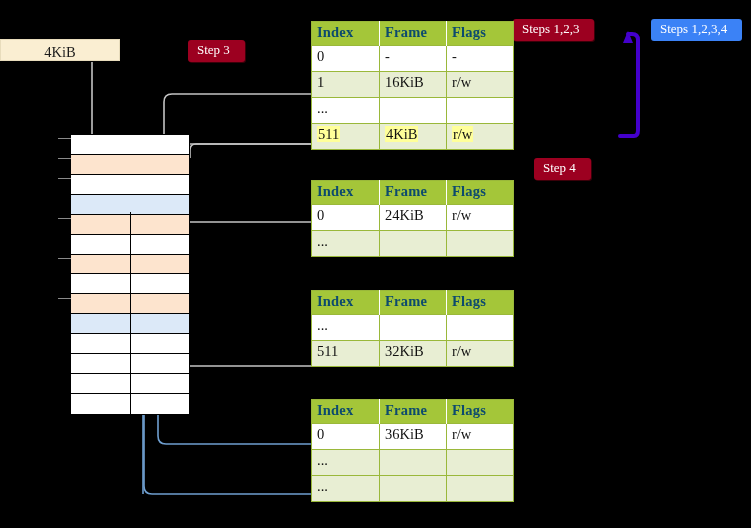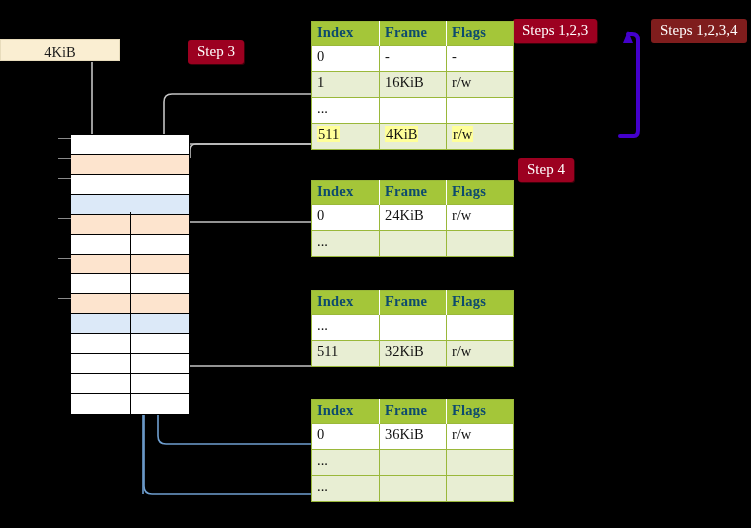--- a/index.html
+++ b/index.html
@@ -82,28 +82,28 @@
     left: 58px;
     width: 13px;
     height: 0;
     border-top: 1.4px solid #8a8a8a;
   }
 
   
   .pill {
     position: absolute;
     color: #ffffff;
-    font-size: 15px;
-    padding: 3px 9px 4px 9px;
+    font-size: 13px;
+    padding: 3px 15px 4px 9px;
     border-radius: 3px;
     white-space: nowrap;
     line-height: 1.15;
   }
   .pill-red   { background: #9c0020; box-shadow: 1px 1px 0 #3a0009; }
-  .pill-blue  { background: #7f1d1d; }
+  .pill-blue  { background: #3b82f6; }
 
   .box-cream {
     position: absolute;
     background: #faeed2;
     color: #1a1a1a;
     font-size: 14.5px;
     text-align: center;
     border: 1px solid #e8dcbc;
     box-sizing: border-box;
     line-height: 1.15;
@@ -184,21 +184,21 @@
 </svg>
 
 <div class="box-cream" style="left:0px; top:39px; width:120px; height:22px;">
   <span>4KiB</span>
 </div>
 
 <div class="pill pill-red" style="left:188px; top:40px;">
   <span>Step 3</span>
 </div>
 
-<div class="pill pill-red" style="left:518px; top:158px;">
+<div class="pill pill-red" style="left:534px; top:158px;">
   <span>Step 4</span>
 </div>
 
 <div class="pill pill-red" style="left:513px; top:19px;">
   <span>Steps 1,2,3</span>
 </div>
 
 <div class="pill pill-blue" style="left:651px; top:19px;">
   <span>Steps 1,2,3,4</span>
 </div>

